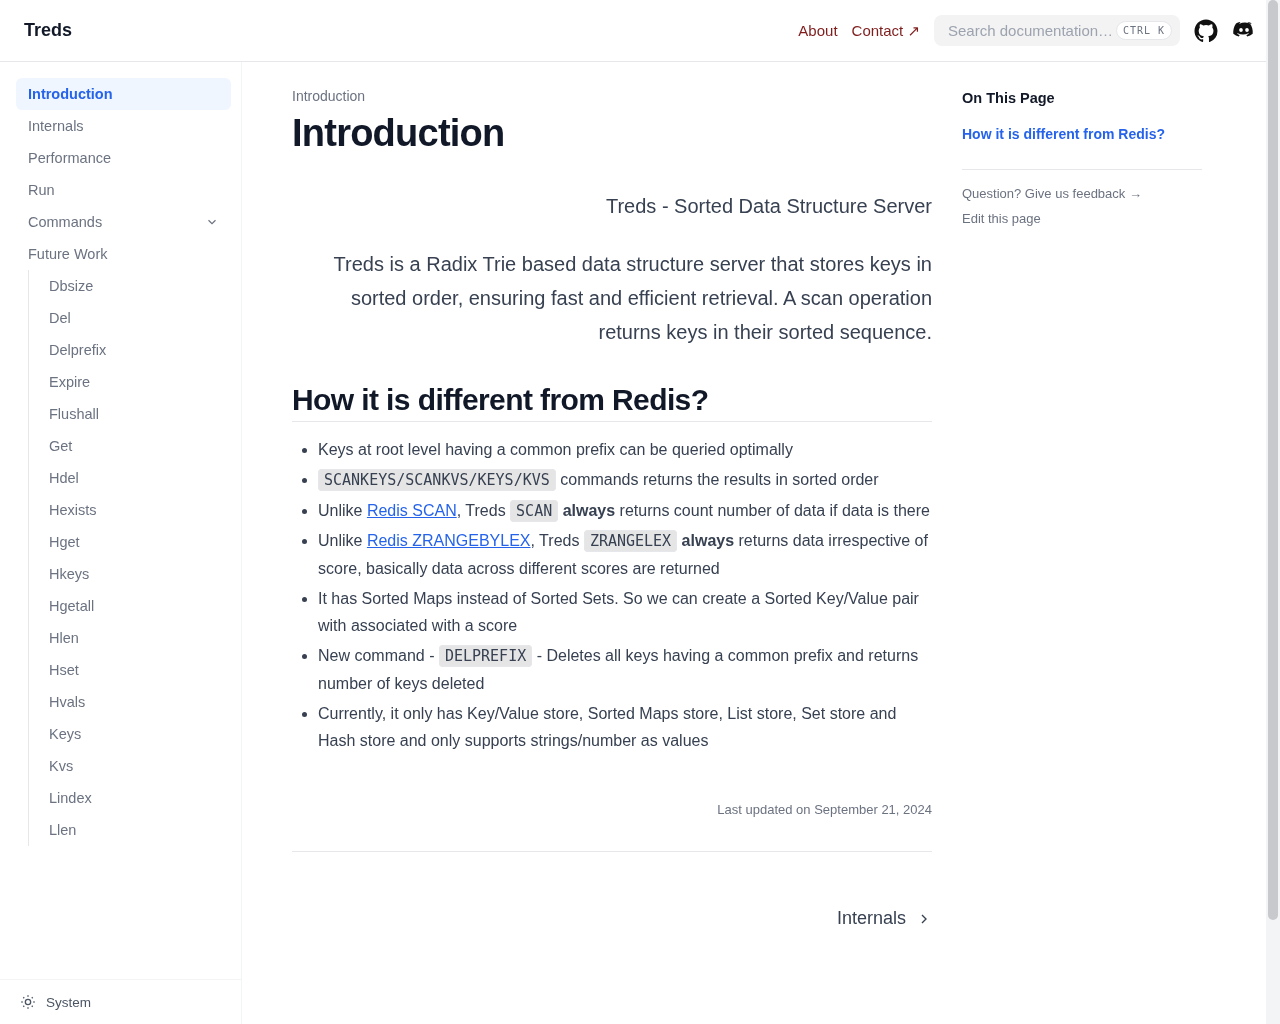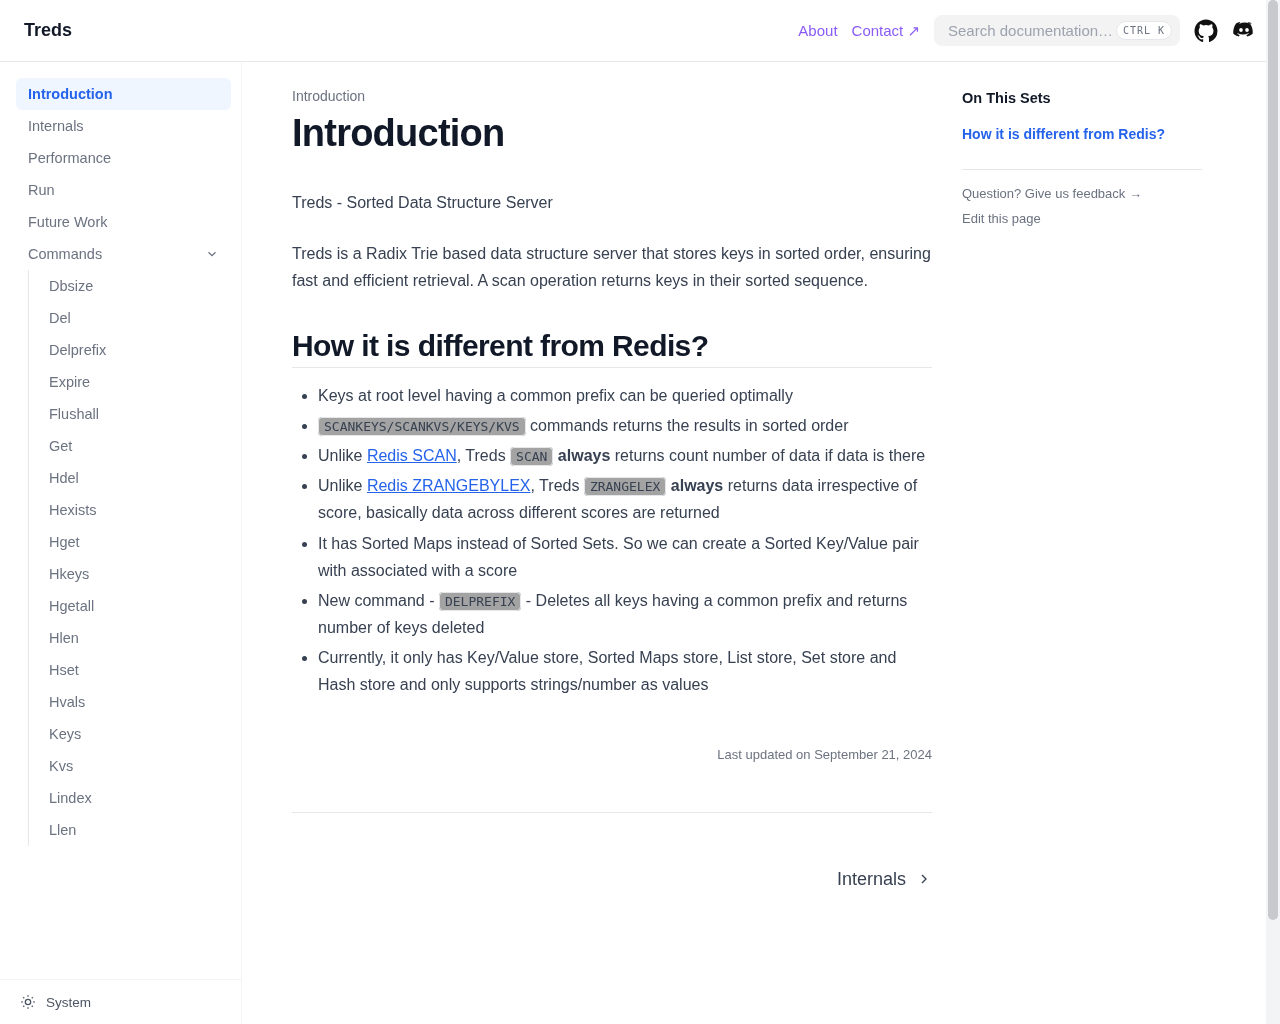--- a/index.html
+++ b/index.html
@@ -12,21 +12,21 @@
 .header {
   height: 62px;
   border-bottom: 1px solid #e5e7eb;
   display: flex;
   align-items: center;
   padding: 0 24px 0 24px;
   justify-content: space-between;
 }
 .header-left { font-weight: 700; font-size: 18px; }
 .header-right { display: flex; align-items: center; gap: 14px; }
-.header-link { color: #8b5cf6; font-size: 15px; text-decoration: none; }
+.header-link { color: #7f1d1d; font-size: 15px; text-decoration: none; }
 .search-box {
   display: flex; align-items: center; gap: 0;
   background: #f3f3f3ff; border-radius: 8px;
   padding: 6px 8px 6px 14px; width: 246px;
   color: #9ca3af; font-size: 15px;
   justify-content: space-between;
 }
 .search-kbd {
   background: #fff; border: 1px solid #e5e7eb; border-radius: 15px;
   font-size: 10px; padding: 3px 6px; color: #6b7280;
@@ -62,37 +62,37 @@
   font-size: 13.5px; color: #4b5563;
 }
 
 .content {
   flex: 1; overflow-y: auto; display: flex;
   padding: 26px 20px 40px 50px;
 }
 .article { max-width: 640px; flex: 1; }
 .breadcrumb { font-size: 14px; color: #6b7280; margin-bottom: 8px; }
 h1 { font-size: 38px; font-weight: 800; margin-bottom: 34px; letter-spacing: -0.02em; }
-.lead { font-size: 16px; color: #374151; margin-bottom: 24px; line-height: 1.7; }
+.lead { font-size: 20px; color: #374151; margin-bottom: 24px; line-height: 1.7; text-align: right; }
 h2 {
   font-size: 30px; font-weight: 800; margin: 34px 0 12px;
   border-bottom: 1px solid #e5e7eb; padding-bottom: 4px;
   letter-spacing: -0.02em;
 }
 ul.bullets { list-style: disc; padding-left: 26px; margin-top: 14px; }
 ul.bullets li { margin: 3px 0; line-height: 1.7; color: #374151; }
 code.inline {
-  background: #a3a3a3; border: 1px solid #e5e7eb; border-radius: 4px;
-  padding: 1px 5px; font-size: 13px; font-family: ui-monospace, Menlo, monospace;
+  background: #e5e5e5; border: 1px solid #e5e7eb; border-radius: 4px;
+  padding: 1px 5px; font-size: 15px; font-family: ui-monospace, Menlo, monospace;
 }
 a.link { color: #2563eb; text-decoration: underline; }
 strong { font-weight: 700; }
 .meta {
   text-align: right; font-size: 13px; color: #6b7280;
-  margin-top: 48px; border-bottom: 1px solid #e5e7eb; padding-bottom: 50px;
+  margin-top: 48px; border-bottom: 1px solid #e5e7eb; padding-bottom: 34px;
 }
 .next-nav {
   display: flex; justify-content: flex-end; align-items: center;
   gap: 10px; margin-top: 56px; font-size: 18px; font-weight: 500;
   color: #374151;
 }
 
 .toc {
   width: 240px; flex-shrink: 0; margin-left: 30px; padding-top: 2px;
   font-size: 14px;
@@ -148,28 +148,28 @@
       <div class="sidebar-item">
           <span>Internals</span>
         </div>
       <div class="sidebar-item">
           <span>Performance</span>
         </div>
       <div class="sidebar-item">
           <span>Run</span>
         </div>
       <div class="sidebar-item">
-          <span>Future Work</span>
-        </div>
-      <div class="sidebar-item">
         <span>Commands</span>
         <svg class="chev" viewBox="0 0 24 24" fill="none" stroke="#6b7280" stroke-width="2">
             <polyline points="6 9 12 15 18 9"></polyline>
           </svg>
       </div>
+      <div class="sidebar-item">
+          <span>Future Work</span>
+        </div>
       <div class="sidebar-sub">
         <div class="sidebar-item">
             <span>Dbsize</span>
           </div>
         <div class="sidebar-item">
             <span>Del</span>
           </div>
         <div class="sidebar-item">
             <span>Delprefix</span>
           </div>
@@ -255,21 +255,21 @@
       <div class="meta">Last updated on September 21, 2024</div>
       <div class="next-nav">
         <span>Internals</span>
         <svg width="16" height="16" viewBox="0 0 24 24" fill="none" stroke="#374151" stroke-width="2">
             <polyline points="9 18 15 12 9 6"></polyline>
           </svg>
       </div>
     </article>
 
     <nav class="toc">
-      <div class="toc-title">On This Sets</div>
+      <div class="toc-title">On This Page</div>
       <a class="toc-link">How it is different from Redis?</a>
       <div class="toc-sep"></div>
       <a class="toc-small">Question? Give us feedback →</a>
       <a class="toc-small">Edit this page</a>
     </nav>
   </div>
 </div>
 
 <div class="page-scrollbar">
   <div class="page-scrollbar-thumb"></div>

